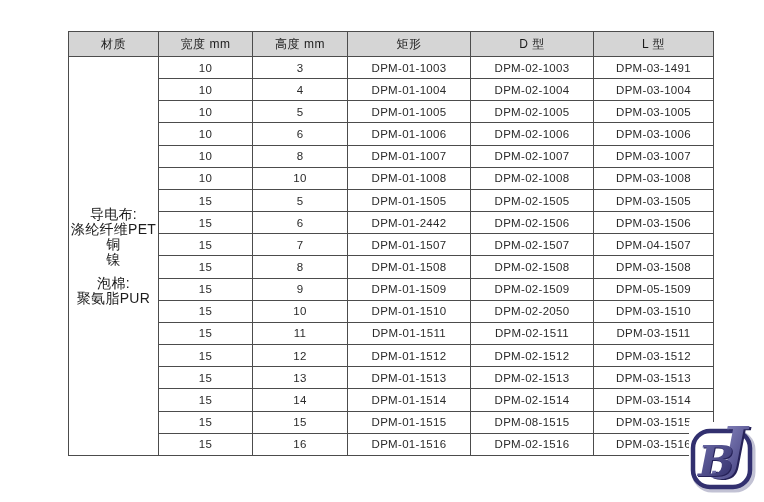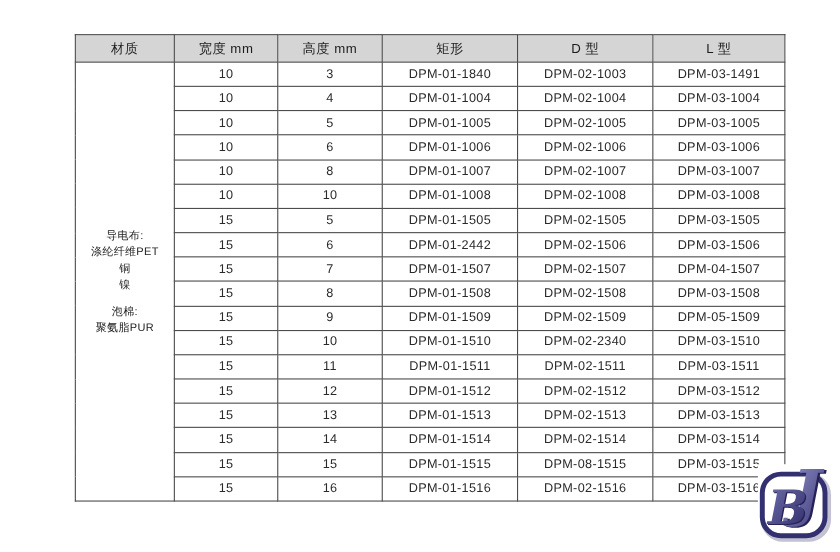--- a/index.html
+++ b/index.html
@@ -43,21 +43,21 @@
     font-weight: normal;
     color: #1c1c1c;
     letter-spacing: 0.5px;
   }
   tbody td {
     font-size: 11.5px;
     color: #2a2a2a;
     letter-spacing: 0.3px;
   }
   td.material-cell {
-    font-size: 10px;
+    font-size: 14px;
     line-height: 15px;
     color: #1c1c1c;
     white-space: normal;
   }
   td.material-cell .spacer { height: 9px; }
 
   .logo-wrap {
     position: absolute;
     left: 689px; top: 422px;
     width: 75px; height: 80px;
@@ -95,21 +95,21 @@
             <div>导电布:</div>
             <div>涤纶纤维PET</div>
             <div>铜</div>
             <div>镍</div>
             <div class="spacer"></div>
             <div>泡棉:</div>
             <div>聚氨脂PUR</div>
           </td>
           <td>10</td>
           <td>3</td>
-          <td>DPM-01-1840</td>
+          <td>DPM-01-1003</td>
           <td>DPM-02-1003</td>
           <td>DPM-03-1491</td>
         </tr>
         <tr>
           <td>10</td>
           <td>4</td>
           <td>DPM-01-1004</td>
           <td>DPM-02-1004</td>
           <td>DPM-03-1004</td>
         </tr>
@@ -173,21 +173,21 @@
           <td>15</td>
           <td>9</td>
           <td>DPM-01-1509</td>
           <td>DPM-02-1509</td>
           <td>DPM-05-1509</td>
         </tr>
         <tr>
           <td>15</td>
           <td>10</td>
           <td>DPM-01-1510</td>
-          <td>DPM-02-2340</td>
+          <td>DPM-02-2050</td>
           <td>DPM-03-1510</td>
         </tr>
         <tr>
           <td>15</td>
           <td>11</td>
           <td>DPM-01-1511</td>
           <td>DPM-02-1511</td>
           <td>DPM-03-1511</td>
         </tr>
         <tr>

